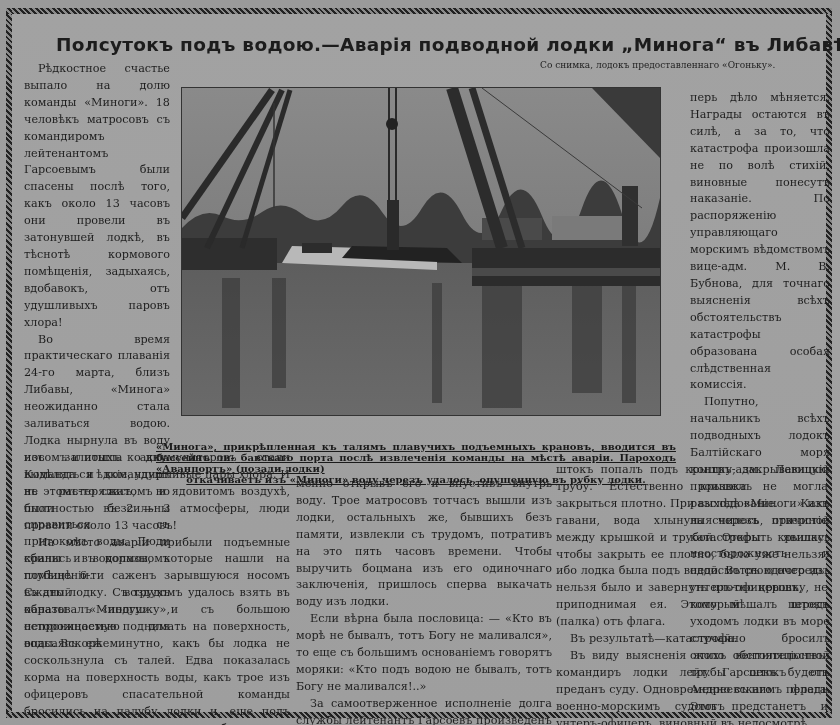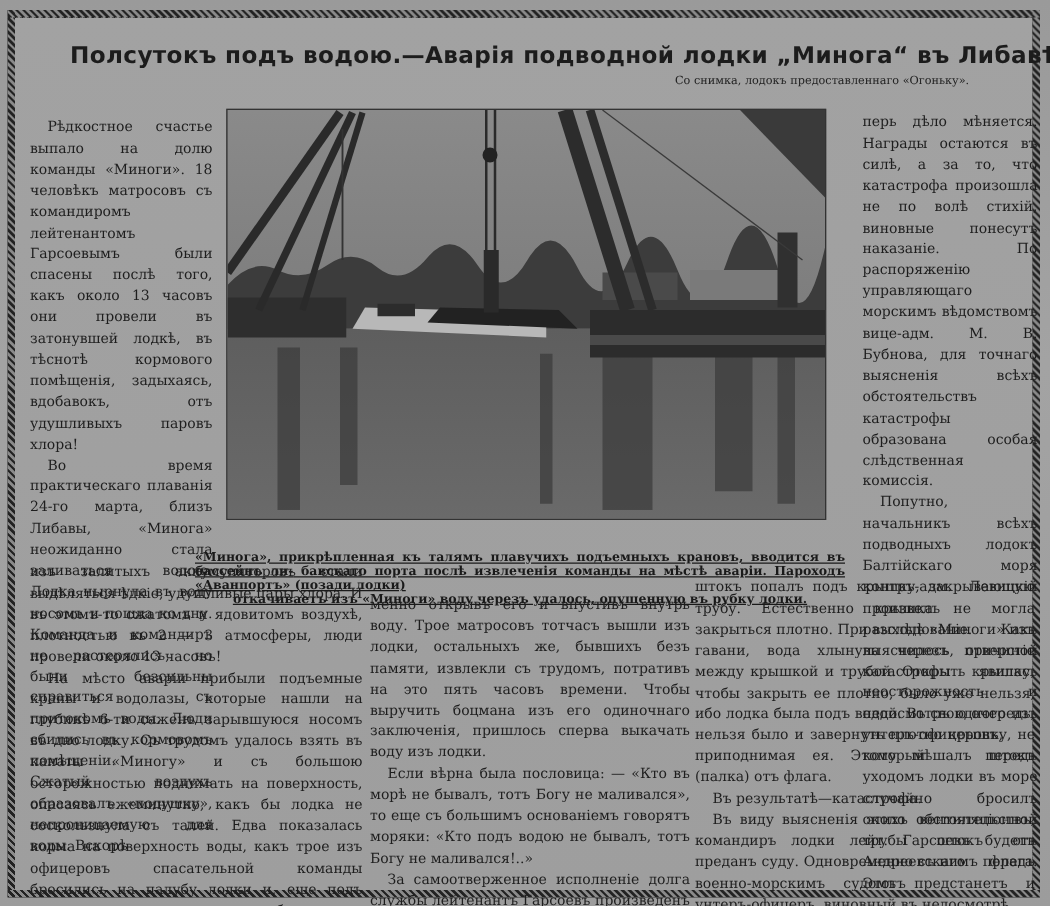--- a/index.html
+++ b/index.html
@@ -10,21 +10,21 @@
     background:linear-gradient(180deg,#a2a2a2,#9e9e9e);}
   .frame::before{content:"";position:absolute;inset:-6px;border:6px solid transparent;
     background:repeating-linear-gradient(45deg,#222 0 2px,#8a8a8a 2px 4px);
     -webkit-mask:linear-gradient(#000 0 0) content-box,linear-gradient(#000 0 0);
     -webkit-mask-composite:xor;mask-composite:exclude;pointer-events:none;}
   .title{position:absolute;left:56px;top:34px;width:730px;font-family:"DejaVu Sans",sans-serif;font-weight:bold;font-size:18.5px;letter-spacing:0.3px;color:#1c1c1c;white-space:nowrap;}
   .credit{position:absolute;left:540px;top:60px;font-size:9px;color:#222;white-space:nowrap;}
   .col{position:absolute;font-size:11.2px;line-height:16.9px;text-align:justify;color:#1e1e1e;}
   .col p{margin:0;text-indent:14px;}
   .col p.noind{text-indent:0;}
-  .col-left{left:24px;top:94px;width:146px;}
+  .col-left{left:24px;top:61px;width:146px;}
   .col-right{left:690px;top:90px;width:140px;}
   .bottom-left{left:24px;top:450px;width:266px;}
   .bottom-mid{left:296px;top:476px;width:256px;}
   .bottom-right{left:556px;top:462px;width:272px;}
   .photo{position:absolute;left:181px;top:87px;width:478px;height:327px;background:#6e6e6e;overflow:hidden;border:1px solid #333;}
   .caption{position:absolute;left:156px;top:441px;width:520px;font-size:10px;line-height:11px;font-weight:bold;text-align:justify;color:#1a1a1a;text-decoration:underline;}
   .caption .c3{display:block;text-align:center;}
 </style>
 </head>
 <body>

